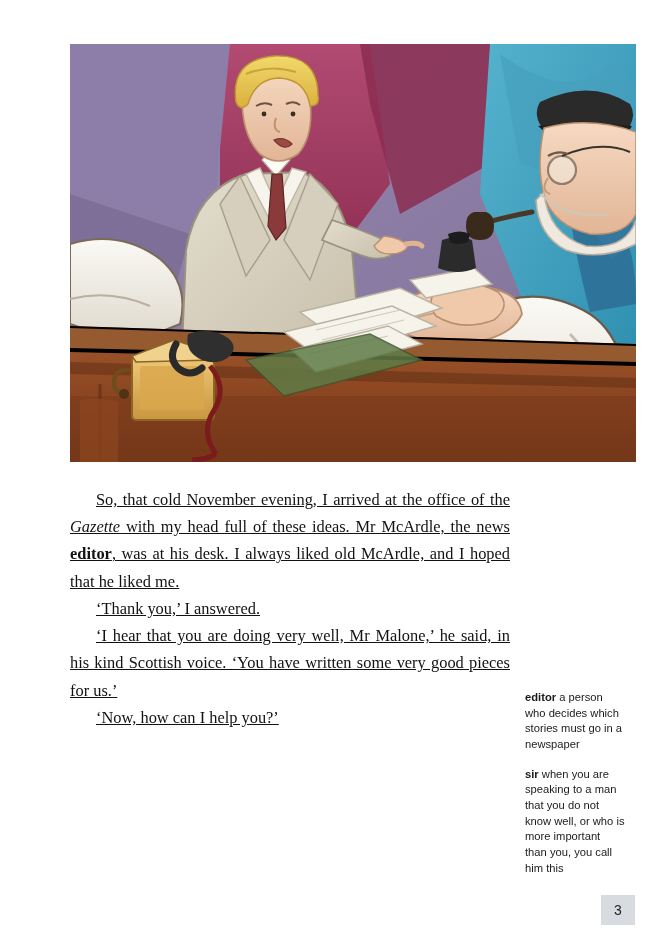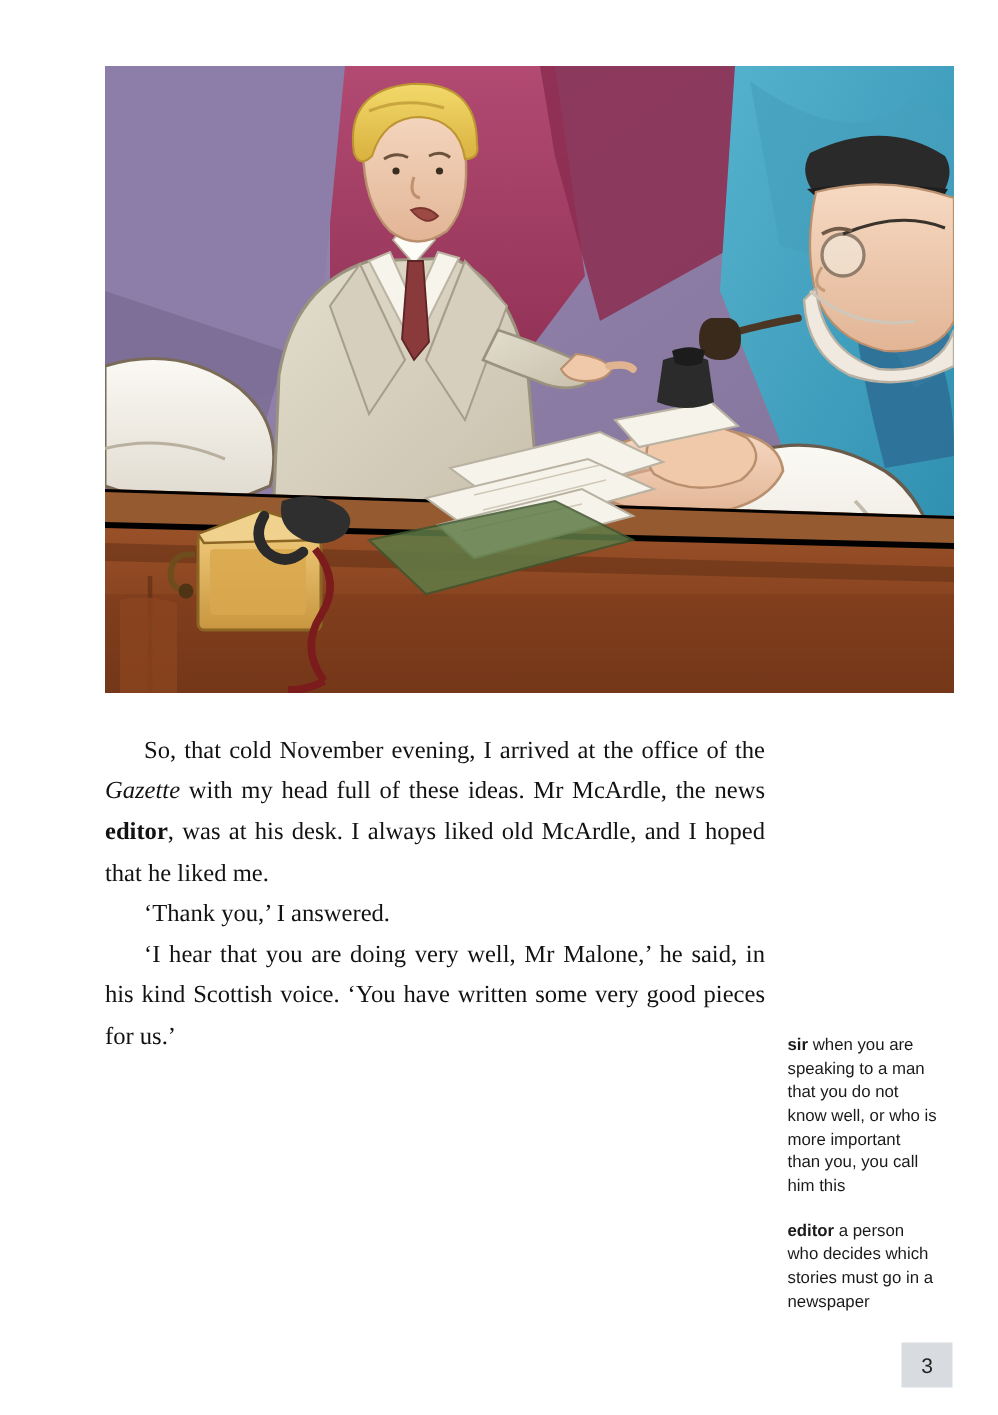--- a/index.html
+++ b/index.html
@@ -43,20 +43,21 @@
     width: 440px;
     font-size: 16.4px;
     line-height: 1.66;
     text-align: justify;
     text-justify: inter-word;
     color: #121212;
   }
   .body-text p {
     margin: 0;
     text-indent: 26px;
+    text-decoration: underline;
   }
   .body-text i {
     font-style: italic;
   }
   .body-text b {
     font-weight: bold;
   }
 
   
   .glossary {
@@ -260,30 +261,33 @@
       I hoped that he liked me.
     </p>
     <p>
       ‘Thank you,’ I answered.
     </p>
     <p>
       ‘I hear that you are doing very well, Mr Malone,’ he said,
       in his kind Scottish voice. ‘You have written some very good
       pieces for us.’
     </p>
+    <p>
+      ‘Now, how can I help you?’
+    </p>
   </div>
 
   <div class="glossary">
+    <div class="entry">
+      <span class="term">editor</span> 
+      <span>a person who decides which stories must go in a newspaper</span>
+    </div>
     <div class="entry">
       <span class="term">sir</span> 
       <span>when you are speaking to a man that you do not know well, or who is more important than you, you call him this</span>
     </div>
-    <div class="entry">
-      <span class="term">editor</span> 
-      <span>a person who decides which stories must go in a newspaper</span>
-    </div>
   </div>
 
   <div class="page-number-box">
     <span>3</span>
   </div>
 
 </div>
 
 </body></html>

